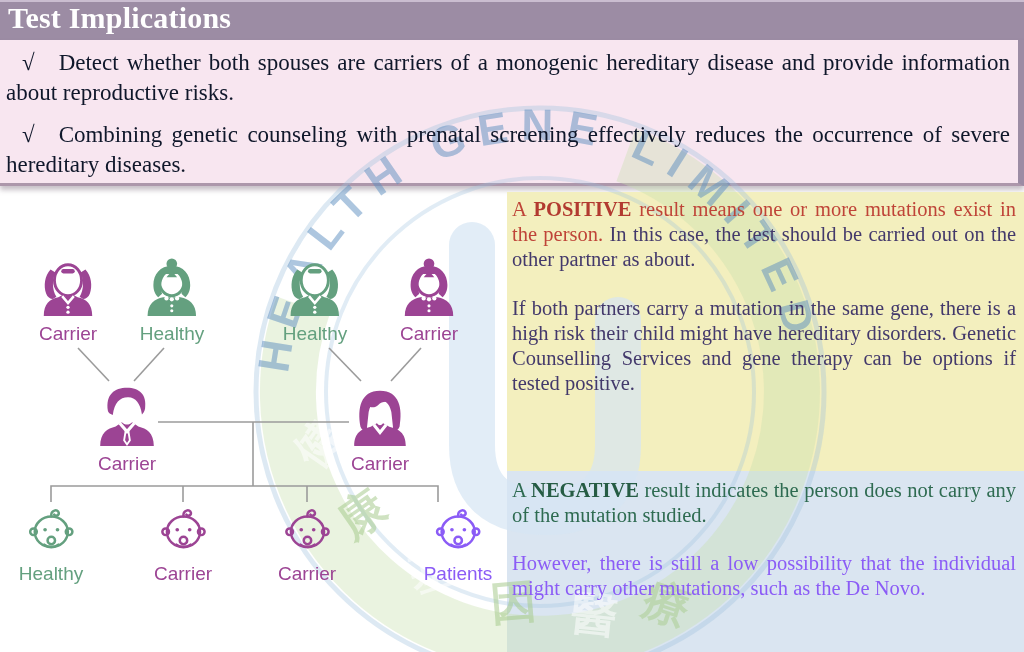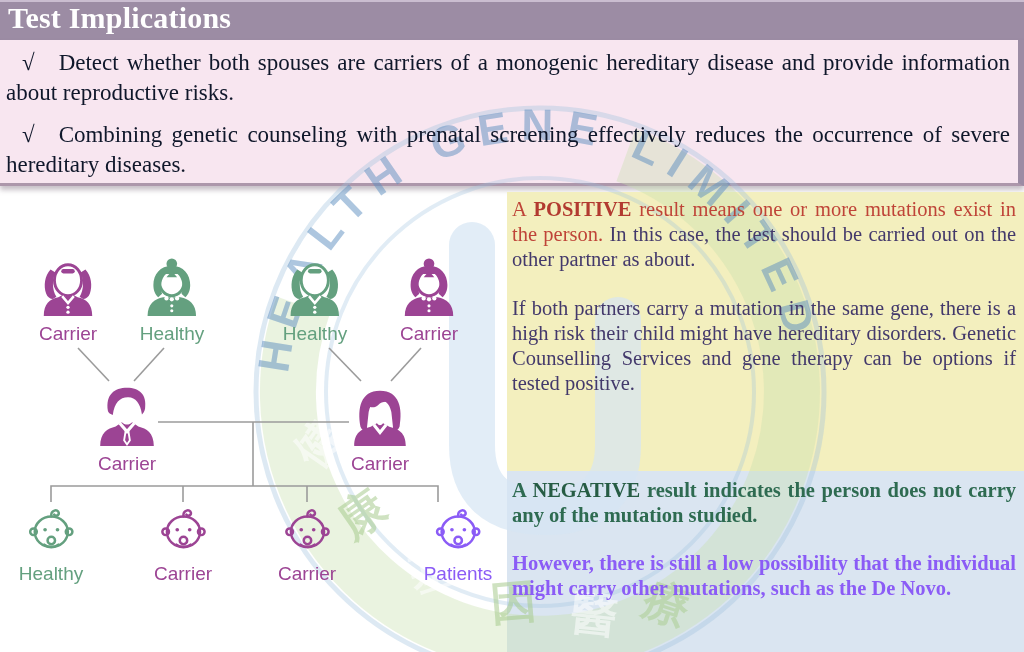--- a/index.html
+++ b/index.html
@@ -30,21 +30,21 @@
   .plabel{display:block;font-family:"Liberation Sans",sans-serif;font-size:19px;margin-top:1px;white-space:nowrap;}
   
   .rp{position:absolute;left:507px;width:517px;box-sizing:border-box;text-align:justify;
       font-size:20.5px;line-height:25px;}
   .ypanel-text{top:192px;padding:5px 8px 0 5px;}
   .ypanel-text .p1{margin:0 0 24px 0;}
   .ypanel-text .p2{margin:0;color:#43396b;}
   .red{color:#bf4438;}
   strong.red{color:#b23a30;}
   .ind{color:#43396b;}
-  .bpanel-text{top:471px;padding:7px 8px 0 5px;font-weight:bold;}
+  .bpanel-text{top:471px;padding:7px 8px 0 5px;}
   .bpanel-text .p1{margin:0 0 23px 0;color:#2e6b51;}
   .bpanel-text .p1 strong{color:#265c44;}
   .bpanel-text .p2{margin:0;color:#8b5cf6;}
   .hidden-defs{position:absolute;width:0;height:0;overflow:hidden;}
 </style>
 </head>
 <body>
 
 <svg class="hidden-defs" aria-hidden="true">
   <defs>

